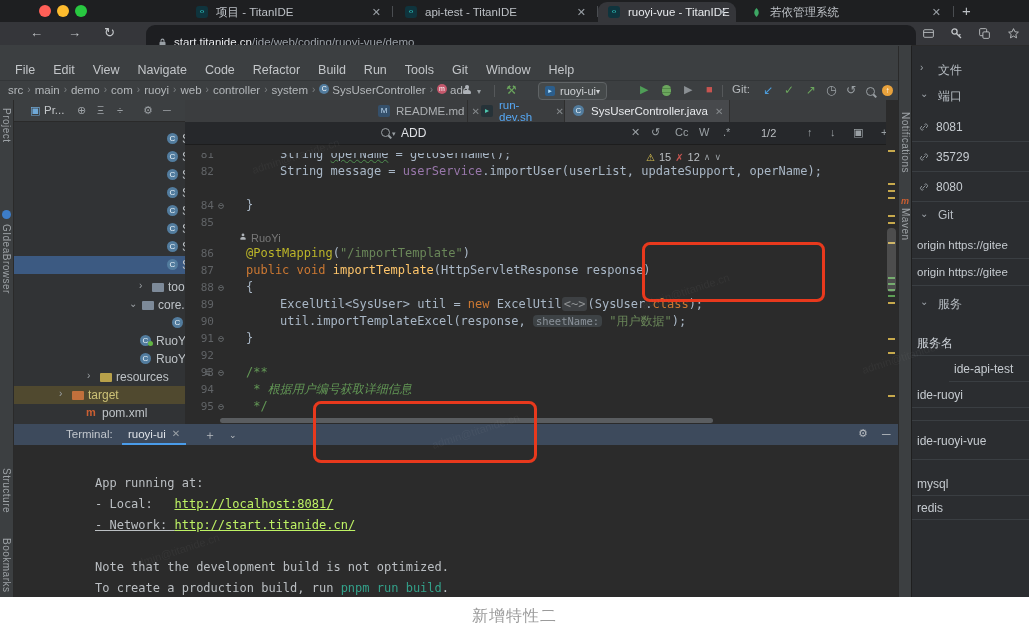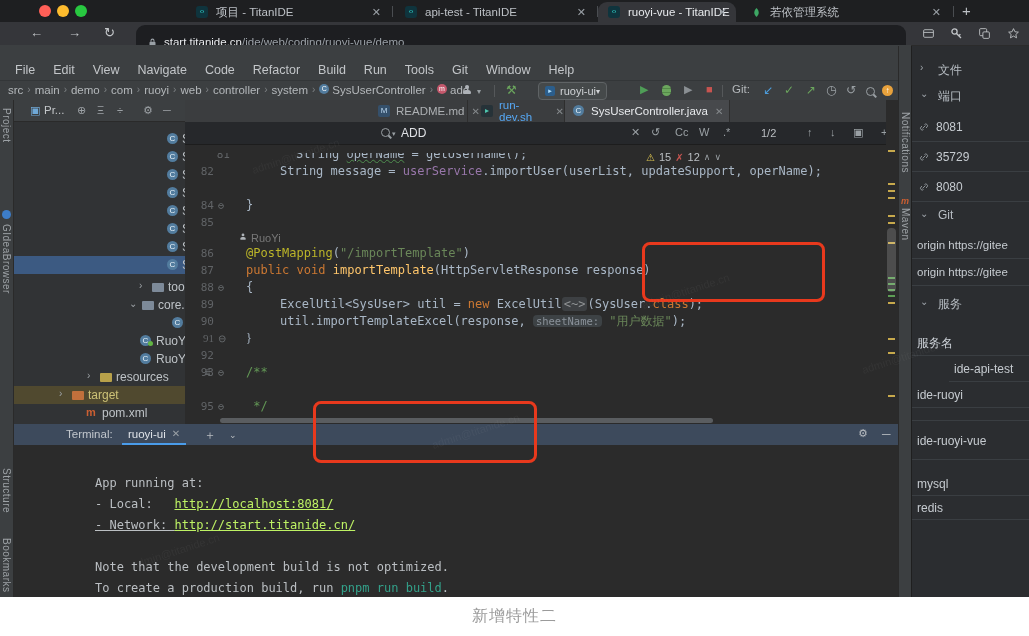--- a/index.html
+++ b/index.html
@@ -13,21 +13,21 @@
         font-size:11.5px;overflow:hidden;}
   .btab.active{background:#35363a;border-radius:9px 9px 0 0;color:#e8eaed;}
   .btab .title{white-space:nowrap;overflow:hidden;flex:1;}
   .btab .x{position:absolute;right:9px;color:#9aa0a6;font-size:11px;}
   .fav{width:12px;height:12px;margin:0 8px 0 10px;flex:none;display:flex;align-items:center;justify-content:center;}
   .fav-titan{background:#0f343d;border-radius:3px;color:#2fd0c8;font-size:7px;line-height:12px;text-align:center;}
   .tabdiv{position:absolute;top:6px;width:1px;height:11px;background:#4a4d51;}
   #newtab{position:absolute;top:2px;color:#bdc1c6;font-size:15px;}
   #btoolbar{left:0;top:22px;width:1029px;height:23px;background:#35363a;}
   .navic{position:absolute;top:3px;color:#c3c6c9;font-size:13px;}
-  #urlpill{position:absolute;left:136px;top:3px;width:770px;height:34px;border-radius:9px;background:#1d1e21;
+  #urlpill{position:absolute;left:146px;top:3px;width:770px;height:34px;border-radius:9px;background:#1d1e21;
            display:flex;align-items:center;font-size:11.5px;padding-left:12px;box-sizing:border-box;}
   #urlpill .domain{color:#e8eaed;margin-left:7px;}
   #urlpill .path{color:#9aa0a6;}
   .actic{position:absolute;top:4px;}
   
   #ide{left:0;top:45px;width:1029px;height:552px;background:#2b2b2b;}
   #menubar{left:0;top:45px;width:911px;height:35px;background:#3c3f41;display:flex;align-items:flex-end;
            padding:0 0 3px 6px;box-sizing:border-box;}
   .menuitem{color:#c3c6c9;font-size:12.5px;padding:0 9px;}
   #idetoolbar{left:0;top:80px;width:911px;height:20px;background:#3c3f41;border-top:1px solid #333638;box-sizing:border-box;}
@@ -383,33 +383,34 @@
 
   <div id="searchbar" class="a">
     <span class="mag" style="left:196px;top:6px;position:absolute"></span>
     <span class="sic" style="left:207px;font-size:7px;top:8px">▾</span>
     <span id="squery">ADD</span>
     <span id="scount">1/2</span>
     <span id="sbuttons"><span class="sic" style="left: 446px;">✕</span><span class="sic" style="left: 466px;">↺</span><span class="sic" style="left: 490px;">Cc</span><span class="sic" style="left: 514px;">W</span><span class="sic" style="left: 538px;">.*</span><span class="sic" style="left: 622px;">↑</span><span class="sic" style="left: 645px;">↓</span><span class="sic" style="left: 668px;">▣</span><span class="sic" style="left: 696px;">+∥</span><span class="sic" style="left: 722px;">¬∥</span><span class="sic" style="left: 748px;">≣</span><span class="sic" style="left: 780px;">≡</span><span class="sic" style="left: 803px;">▽</span></span>
   </div>
 
   <div id="codearea" class="a">
-      <span class="cline cut" style="position: absolute; left: 16px; top: 1px; width: 701px; height: 17px;"><span class="ln">81</span><span class="code" style="left: 95px;"><span class="pl">String </span><span class="pl sq">operName</span><span class="pl"> = getUsername();</span></span></span>
+      <span class="cline cut" style="position: absolute; left: 0px; top: 1px; width: 701px; height: 17px;"><span class="ln">81</span><span class="code" style="left: 95px;"><span class="pl">String </span><span class="pl sq">operName</span><span class="pl"> = getUsername();</span></span></span>
       <span class="cline" style="position: absolute; left: 0px; top: 18px; width: 701px; height: 17px;"><span class="ln">82</span><span class="code" style="left: 95px;"><span class="pl">String message = </span><span class="fld">userService</span><span class="pl">.importUser(userList, updateSupport, operName);</span></span></span>
       <span class="cline" style="position: absolute; left: 0px; top: 52px; width: 701px; height: 17px;"><span class="ln">84</span><span class="fold">⊖</span><span class="code" style="left: 61px;"><span class="pl">}</span></span></span>
       <span class="cline" style="position: absolute; left: 0px; top: 69px; width: 701px; height: 17px;"><span class="ln">85</span><span class="code" style="left: 61px;"></span></span>
       <span class="inlay" style="position: absolute; left: 53px; top: 86px; width: 640px; height: 14px;"><span class="person" style="transform: scale(0.7); display: inline-block;"></span><span> RuoYi</span></span>
       <span class="cline" style="position: absolute; left: 0px; top: 100px; width: 701px; height: 17px;"><span class="ln">86</span><span class="code" style="left: 61px;"><span class="ann">@PostMapping</span><span class="pl">(</span><span class="str">"/importTemplate"</span><span class="pl">)</span></span></span>
       <span class="cline" style="position: absolute; left: 0px; top: 117px; width: 701px; height: 17px;"><span class="ln">87</span><span class="code" style="left: 61px;"><span class="kw">public void </span><span class="md">importTemplate</span><span class="pl">(HttpServletResponse response)</span></span></span>
       <span class="cline" style="position: absolute; left: 0px; top: 134px; width: 701px; height: 17px;"><span class="ln">88</span><span class="fold">⊖</span><span class="code" style="left: 61px;"><span class="pl">{</span></span></span>
       <span class="cline" style="position: absolute; left: 0px; top: 151px; width: 701px; height: 17px;"><span class="ln">89</span><span class="code" style="left: 95px;"><span class="pl">ExcelUtil&lt;SysUser&gt; util = </span><span class="kw">new </span><span class="pl">ExcelUtil</span><span class="badge">&lt;~&gt;</span><span class="pl">(SysUser.</span><span class="kw">class</span><span class="pl">);</span></span></span>
       <span class="cline" style="position: absolute; left: 0px; top: 168px; width: 701px; height: 17px;"><span class="ln">90</span><span class="code" style="left: 95px;"><span class="pl">util.importTemplateExcel(response, </span><span class="hint">sheetName:</span><span class="pl"> </span><span class="str">"用户数据"</span><span class="pl">);</span></span></span>
-      <span class="cline" style="position: absolute; left: 0px; top: 185px; width: 701px; height: 17px; font-family: Liberation Serif, serif;"><span class="ln">91</span><span class="fold">⊖</span><span class="code" style="left: 61px;"><span class="pl">}</span></span></span>
+      <span class="cline" style="position: absolute; left: 0px; top: 185px; width: 701px; height: 17px;"><span class="ln">91</span><span class="fold">⊖</span><span class="code" style="left: 61px;"><span class="pl">}</span></span></span>
       <span class="cline" style="position: absolute; left: 0px; top: 202px; width: 701px; height: 17px;"><span class="ln">92</span><span class="code" style="left: 61px;"></span></span>
       <span class="cline" style="position: absolute; left: 0px; top: 219px; width: 701px; height: 17px;"><span class="ln">93</span><span class="dock">≣</span><span class="fold">⊖</span><span class="code" style="left: 61px;"><span class="doc">/**</span></span></span>
+      <span class="cline" style="position: absolute; left: 0px; top: 236px; width: 701px; height: 17px;"><span class="ln">94</span><span class="code" style="left: 61px;"><span class="doc itl"> * 根据用户编号获取详细信息</span></span></span>
       <span class="cline" style="position: absolute; left: 0px; top: 253px; width: 701px; height: 17px;"><span class="ln">95</span><span class="fold">⊖</span><span class="code" style="left: 61px;"><span class="doc"> */</span></span></span>
     </div>
 
   <div id="inspect" class="a">
     <span class="warn">⚠</span>
       <span>15</span>
     <span class="err">✗</span>
       <span>12</span>
     <span class="nav">∧</span>
     <span class="nav">∨</span>

